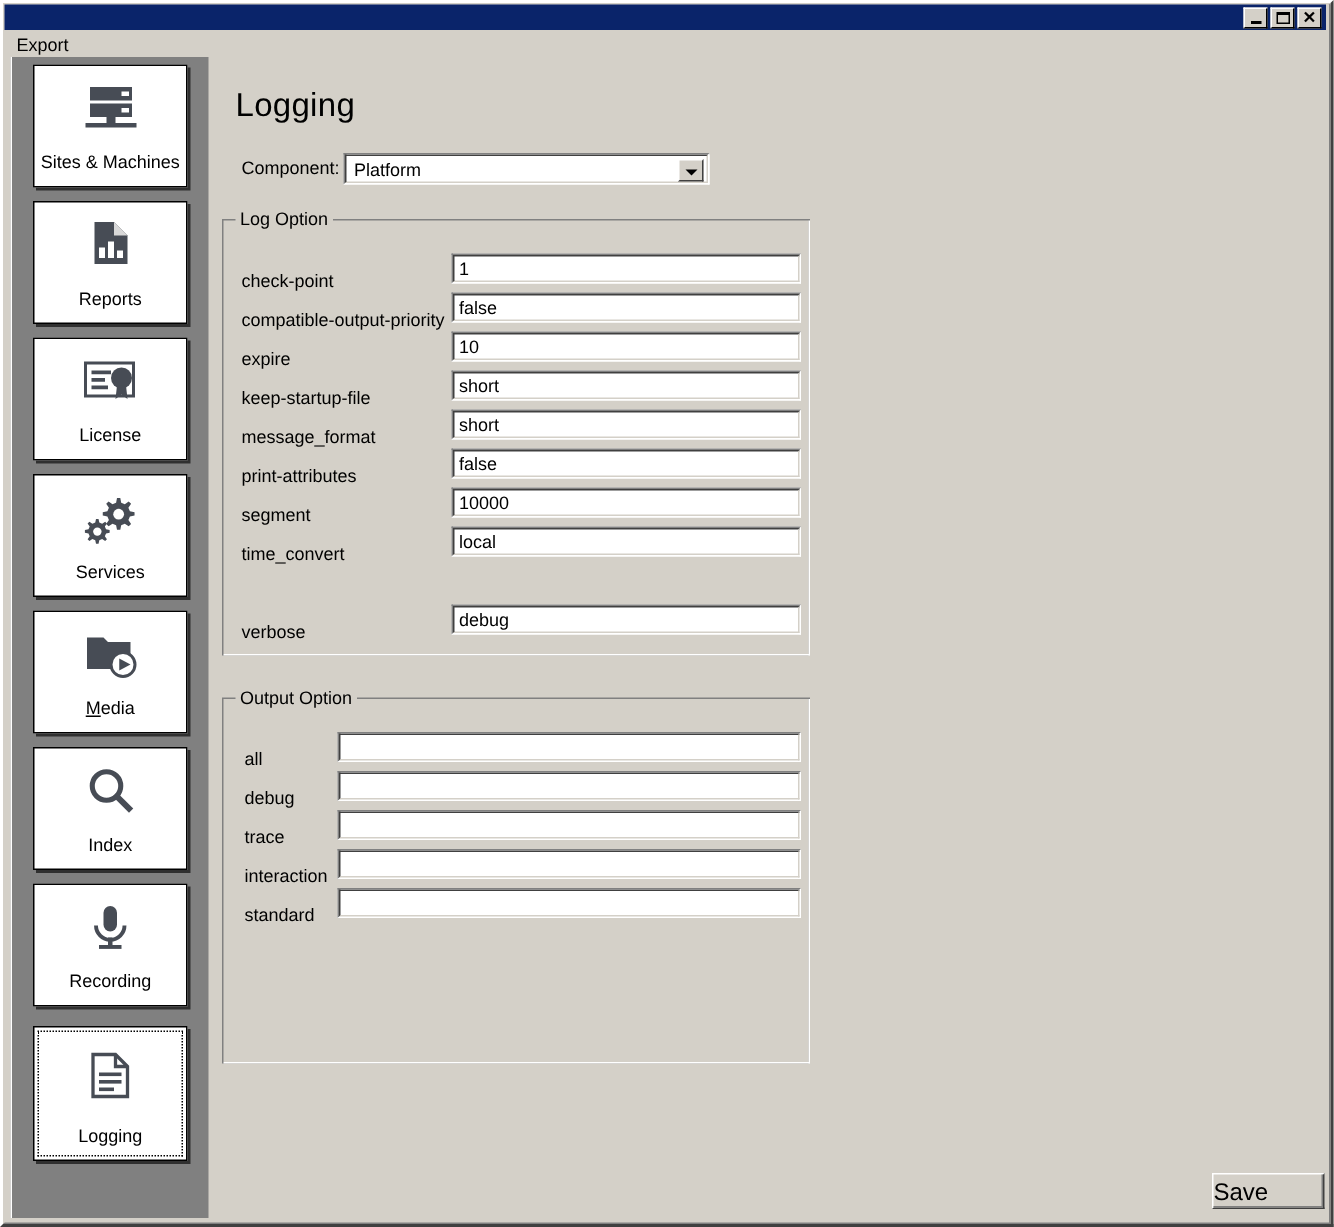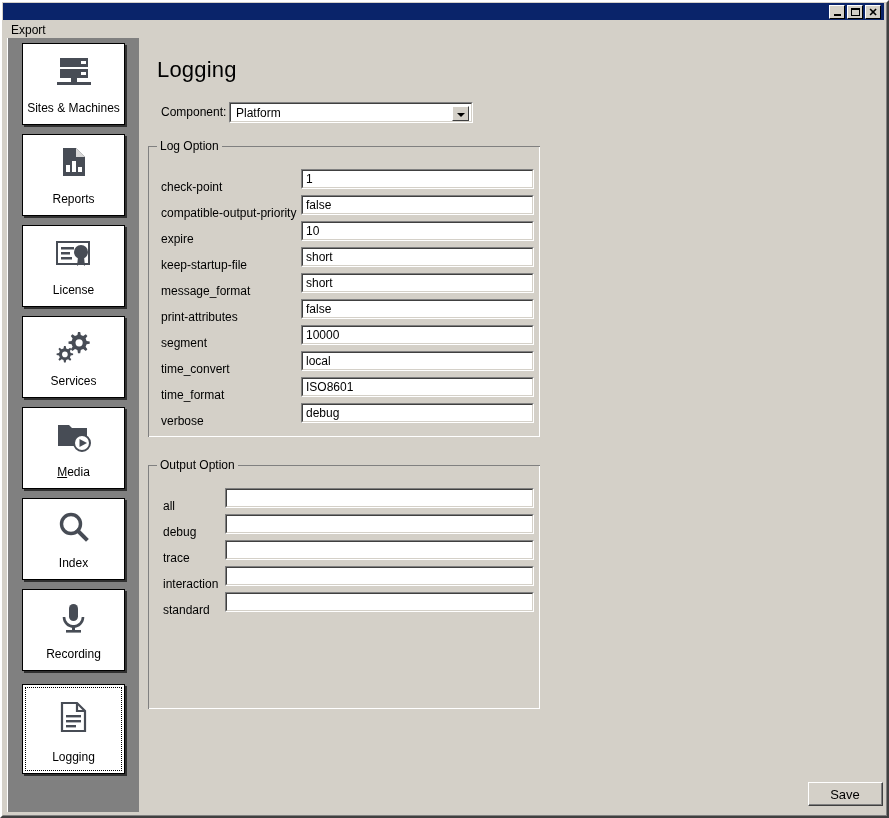--- a/index.html
+++ b/index.html
@@ -301,22 +301,21 @@
   #save-button .sbinner {
     position: absolute;
     left: 0; top: 0; right: 0; bottom: 0;
     border-right: 1px solid #808080;
     border-bottom: 1px solid #808080;
     box-sizing: border-box;
   }
   #save-label {
     position: absolute;
     left: 0; right: 0; top: 4px;
-    text-align: center;
-    font-size: 13px;
+    font-size: 16px;
     color: #000;
   }
 </style>
 </head>
 <body>
 
 <div id="window">
   <div id="window-inner"></div>
 
   <div id="titlebar">
@@ -493,28 +492,20 @@
             </div>
           </div>
           <div class="frow" style="top: 210px; left: 0px; right: 0px;">
             <span class="flabel">time_convert</span>
             <div class="textbox" style="top: -6px;">
               <div class="tinner">
                 <span class="tval">local</span>
               </div>
             </div>
           </div>
-          <div class="frow" style="top: 236px; left: 0px; right: 0px;">
-            <span class="flabel">time_format</span>
-            <div class="textbox" style="top: -6px;">
-              <div class="tinner">
-                <span class="tval">ISO8601</span>
-              </div>
-            </div>
-          </div>
           <div class="frow" style="top: 262px; left: 0px; right: 0px; text-align: right;">
             <span class="flabel">verbose</span>
             <div class="textbox" style="top: -6px;">
               <div class="tinner">
                 <span class="tval">debug</span>
               </div>
             </div>
           </div>
         </div>
 

